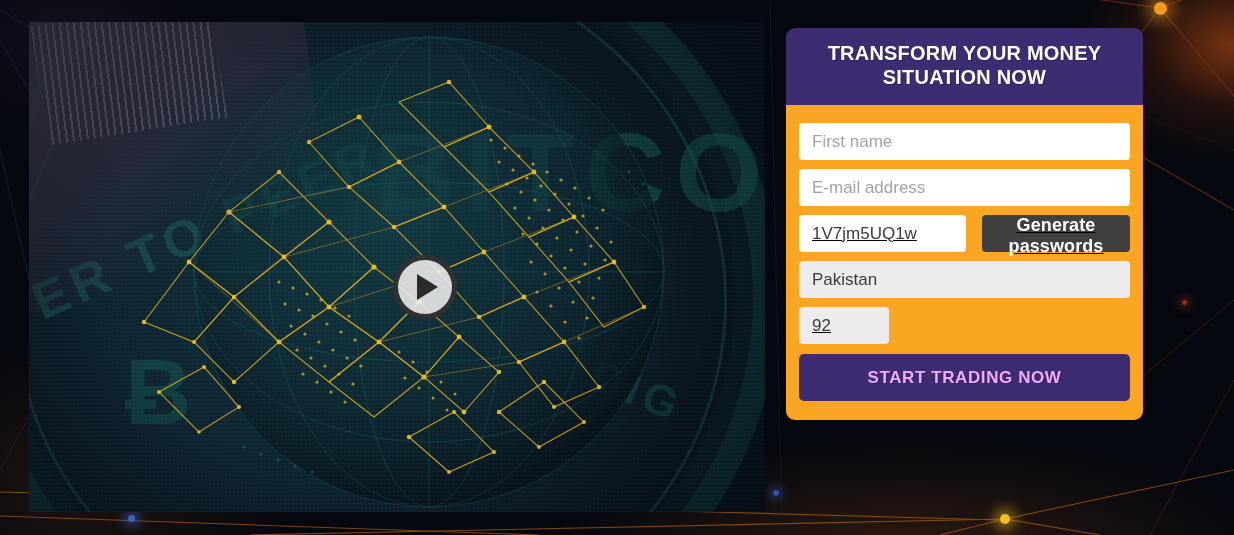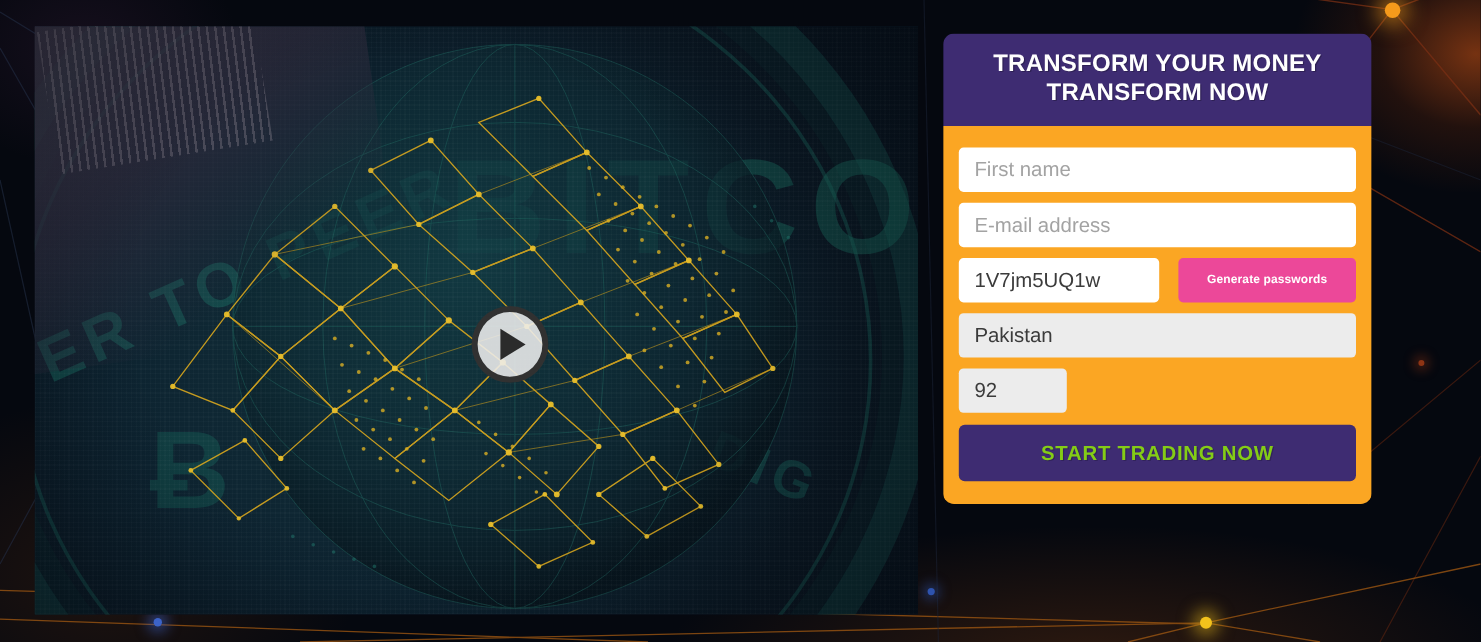--- a/index.html
+++ b/index.html
@@ -109,34 +109,34 @@
 
   .fld {
     display:block; width:100%; height:37px; border:none; border-radius:4px;
     background:#fff; padding:0 13px; margin-bottom:9px;
     font-family:"Liberation Sans", sans-serif; font-size:17px; color:#3b3b3b;
     outline:none;
   }
   .fld::placeholder { color:#a3a3a3; }
   .fld.grey { background:#ECECEC; }
 
-  .row { display:flex; gap:16px; margin-bottom:9px; }
+  .row { display:flex; gap:16px; margin-bottom:9px;text-decoration:underline; }
   .pwd { width:167px; margin-bottom:0; }
   .gen-btn {
     flex:1; height:37px; border:none; border-radius:4px;
-    background:#ec4899; color:#fff; cursor:pointer;
-    font-family:"Liberation Sans", sans-serif; font-size:10px; font-weight:bold;
+    background:#404040; color:#fff; cursor:pointer;
+    font-family:"Liberation Sans", sans-serif; font-size:18px; font-weight:bold;
     letter-spacing:.1px;
   }
   .cc { width:90px; margin-bottom:0; }
   .phone { flex:1; margin-bottom:0; }
 
   .cta {
     display:block; width:100%; height:47px; margin-top:10px;
-    border:none; border-radius:5px; background:#3E2C72; color:#84cc16;
+    border:none; border-radius:5px; background:#3E2C72; color:#f0abfc;
     font-family:"Liberation Sans", sans-serif; font-size:17px; font-weight:bold;
     letter-spacing:.6px; cursor:pointer;
     text-shadow:1px 1px 0 rgba(0,0,0,.2);
   }
 </style>
 </head>
 <body>
 
 <div class="page-bg">
   <div class="bg-glow-d"></div>
@@ -415,21 +415,21 @@
 
   <div class="play-btn">
     <div class="play-tri"></div>
   </div>
 </div>
 
 <div class="card">
 
   <div class="card-head">
     <div>TRANSFORM YOUR MONEY</div>
-    <div>TRANSFORM NOW</div>
+    <div>SITUATION NOW</div>
   </div>
 
   <div class="card-body">
 
     <input class="fld" type="text" placeholder="First name" value="" style="">
 
 
     <input class="fld" type="text" placeholder="E-mail address" style="">
 
     <div class="row">

